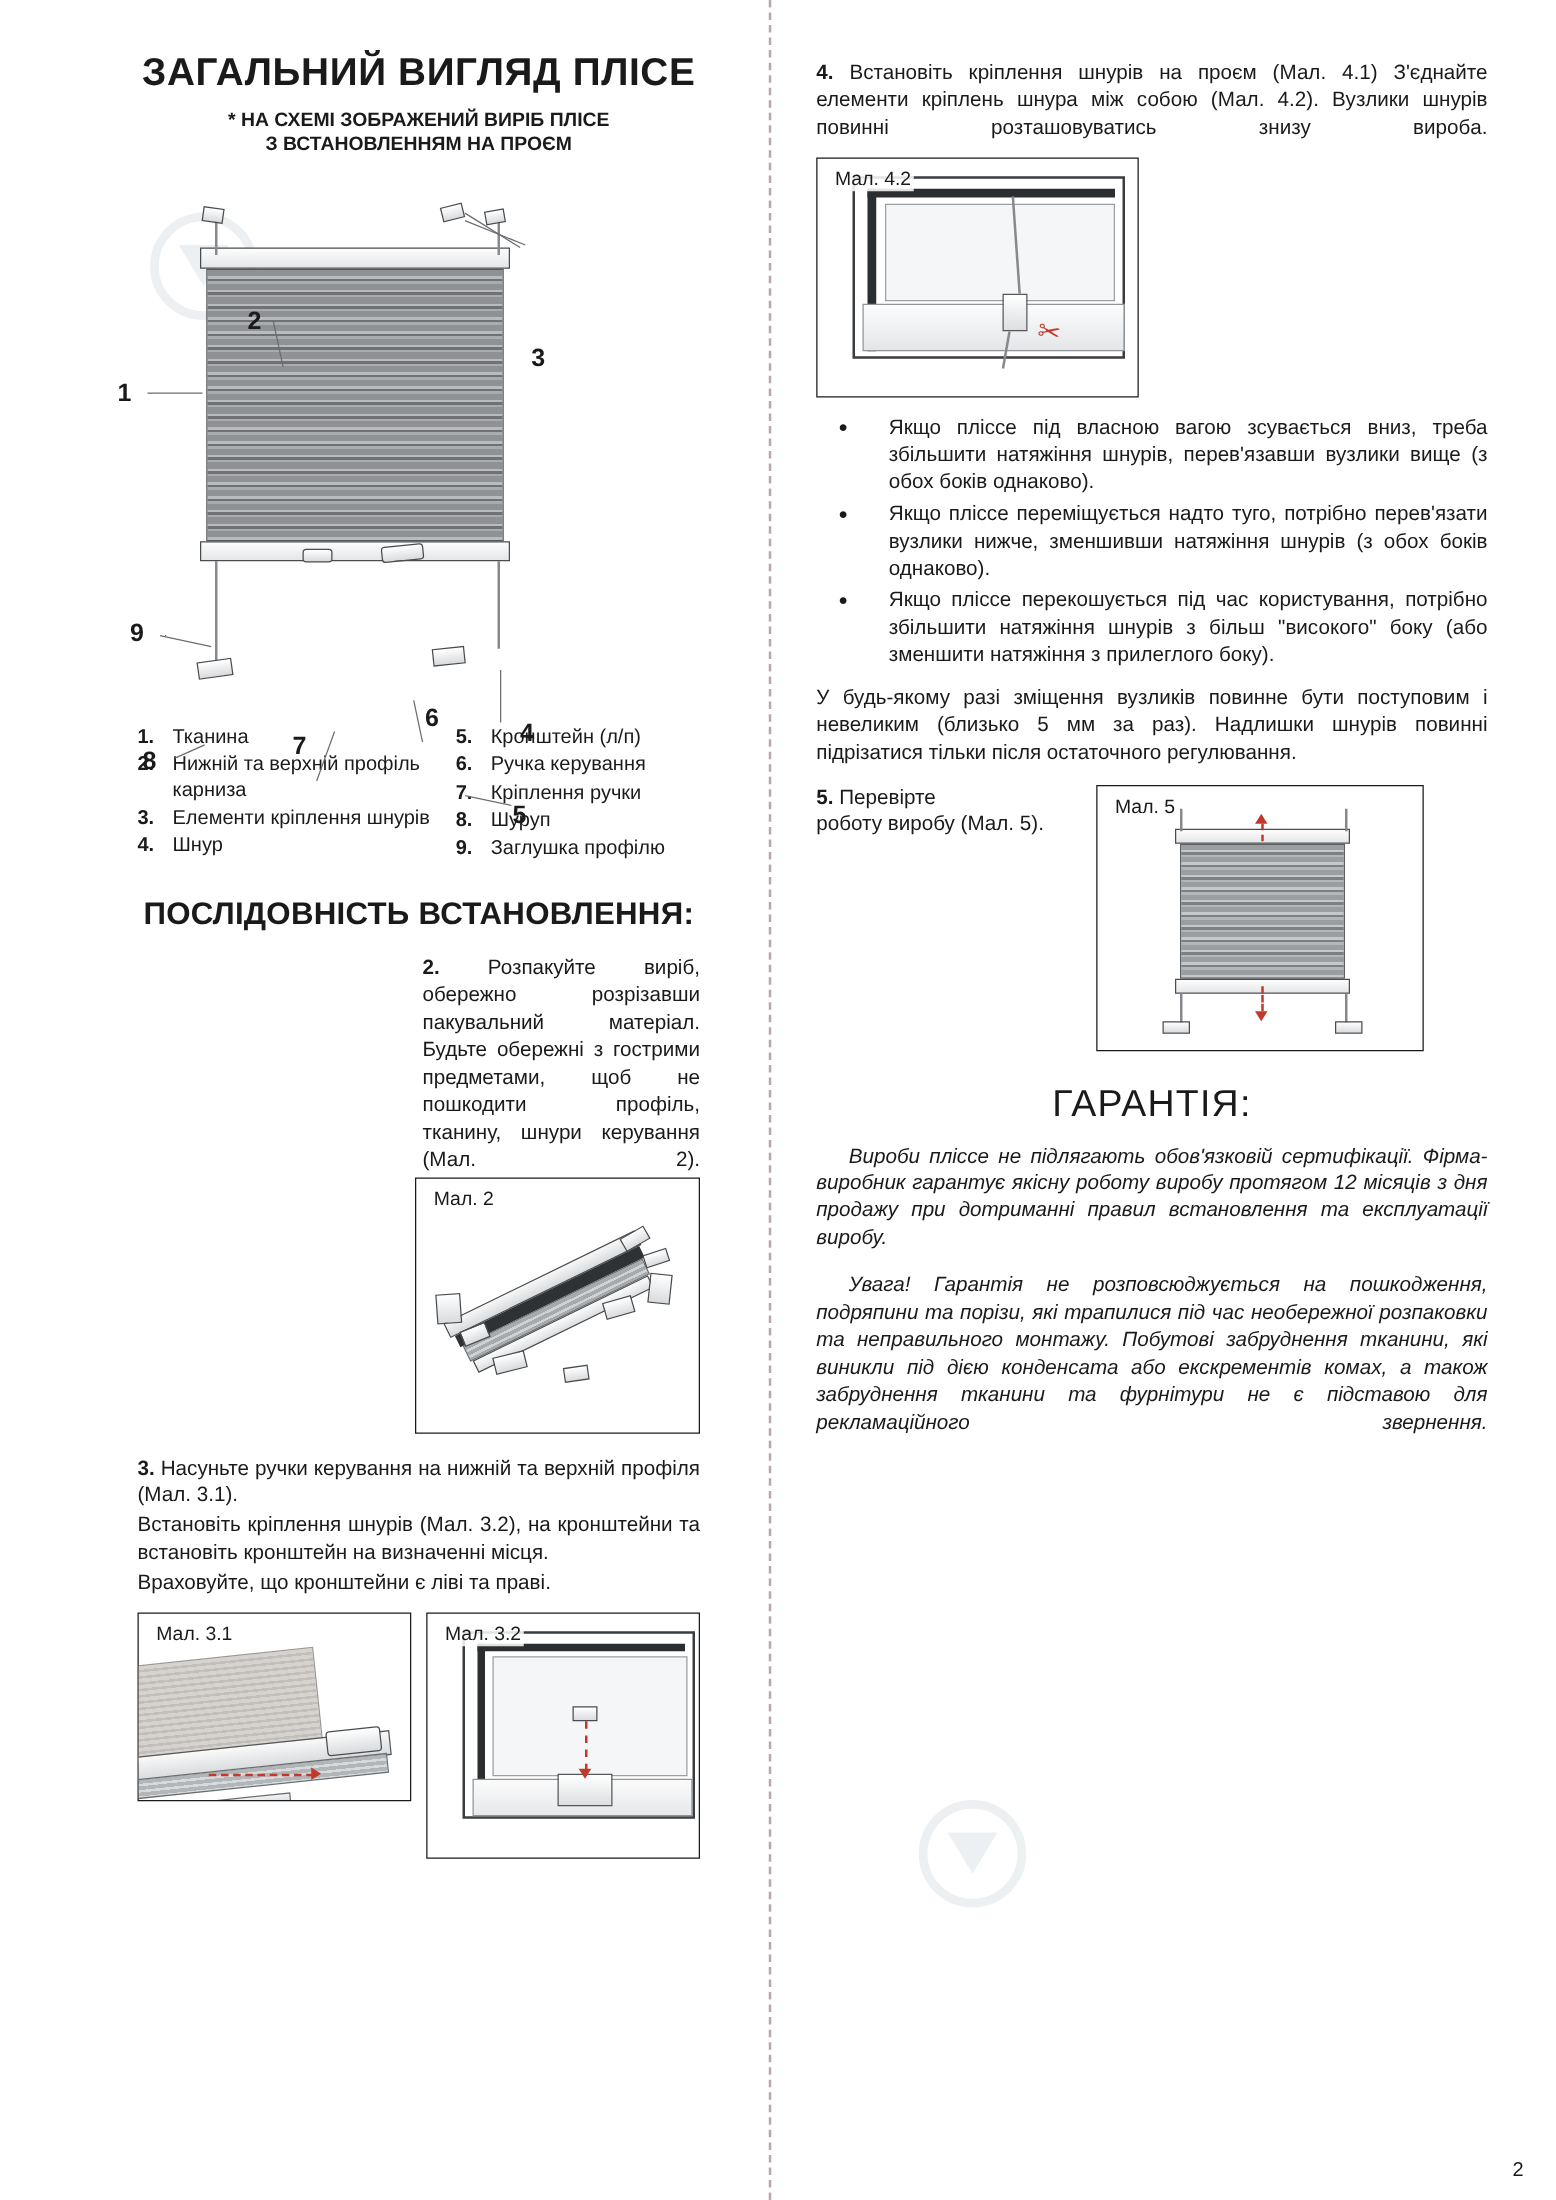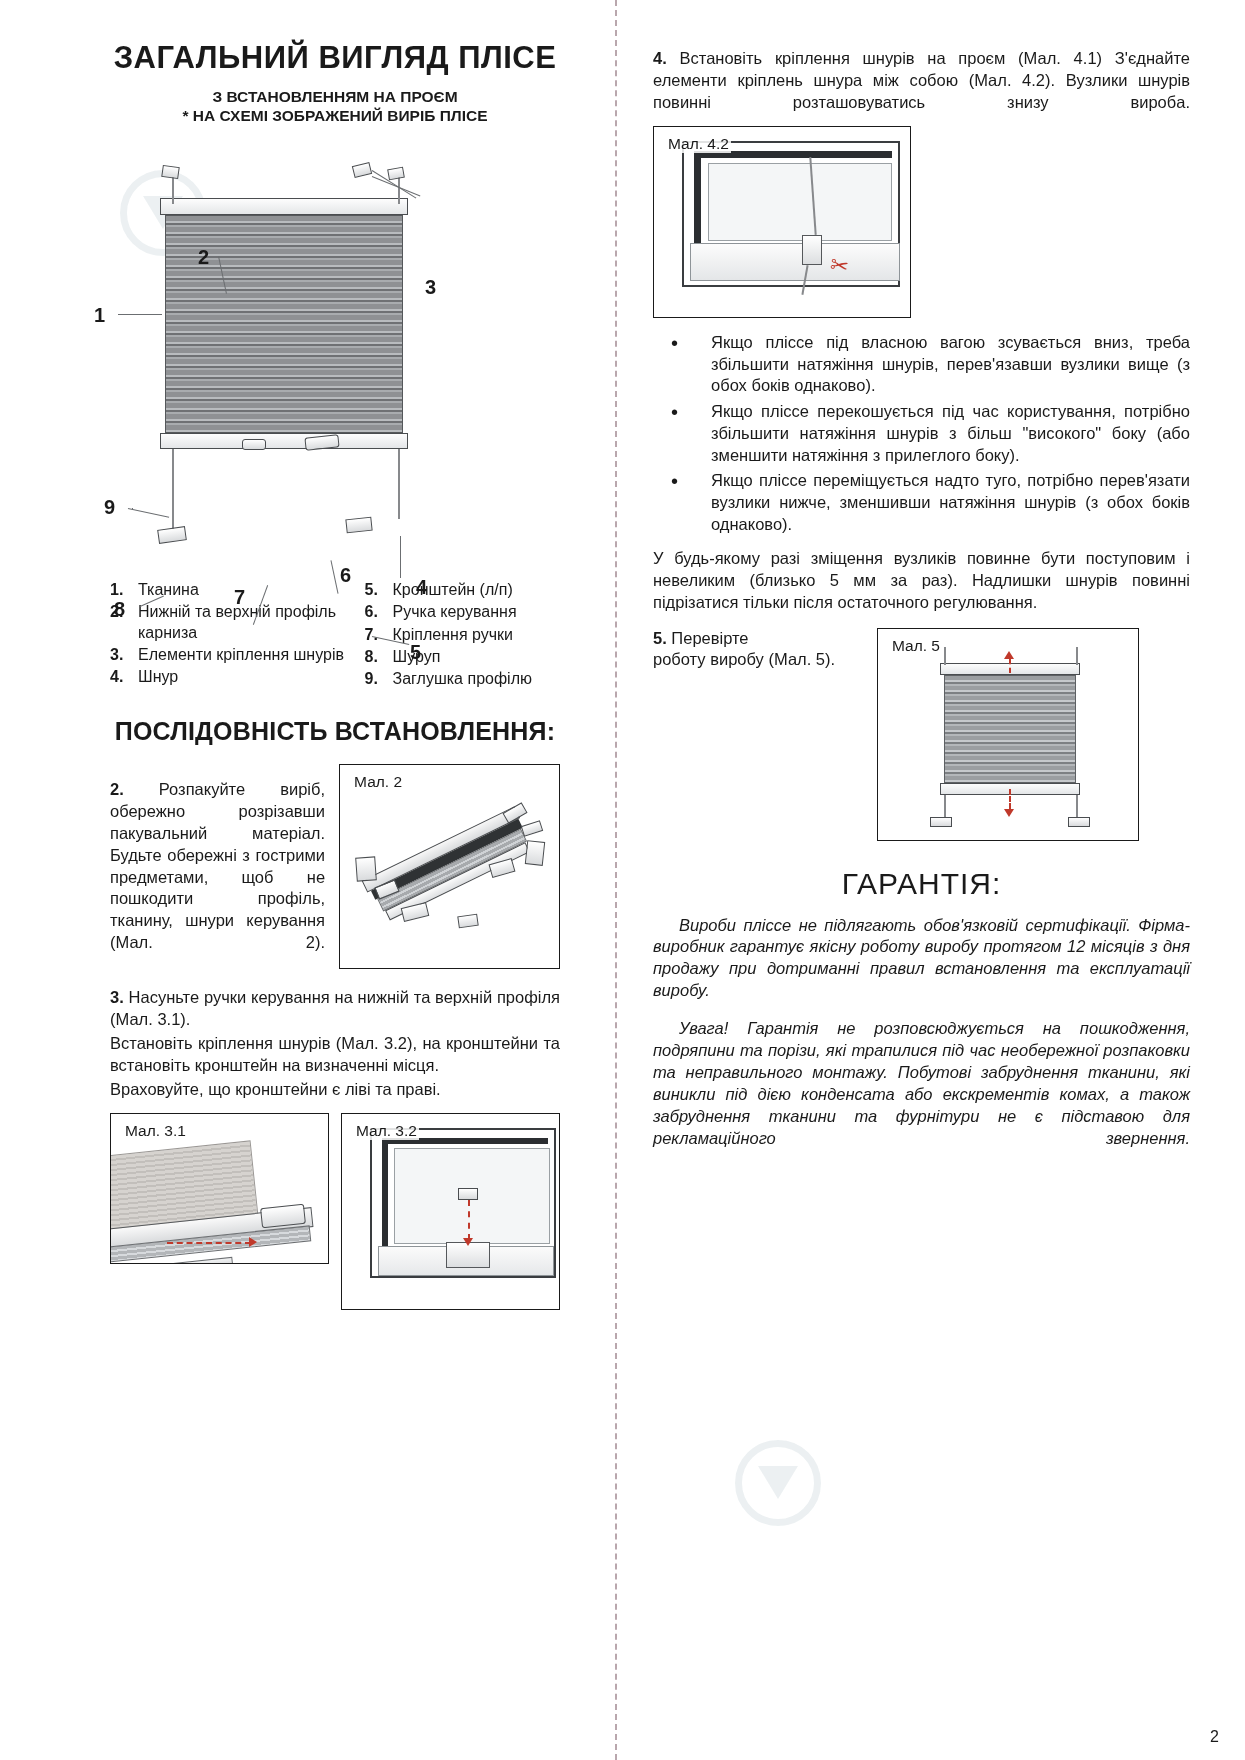--- a/index.html
+++ b/index.html
@@ -301,22 +301,22 @@
 <div class="page">
 
   <div class="divider"></div>
   <div class="wm w1"></div>
   <div class="wm w2"></div>
 
   <div class="col-left">
 
     <h1 class="title">ЗАГАЛЬНИЙ ВИГЛЯД ПЛІСЕ</h1>
     <div class="subtitle">
+      <div>* НА СХЕМІ ЗОБРАЖЕНИЙ ВИРІБ ПЛІСЕ</div>
       <div>З ВСТАНОВЛЕННЯМ НА ПРОЄМ</div>
-      <div>* НА СХЕМІ ЗОБРАЖЕНИЙ ВИРІБ ПЛІСЕ</div>
     </div>
 
     <div class="mainfig">
 
       <div class="bar" style="left:50px; top:62px; width:248px; height:17px;"></div>
 
       <div class="pleat" style="left:55px; top:79px; width:238px; height:218px;"></div>
 
       <div class="bar" style="left:50px; top:297px; width:248px; height:16px;"></div>
 
@@ -396,21 +396,21 @@
           </li>
         <li>
             <span class="num">9.</span>
             <span>Заглушка профілю</span>
           </li>
       </ol>
     </div>
 
     <h2 class="section-title">ПОСЛІДОВНІСТЬ ВСТАНОВЛЕННЯ:</h2>
 
-    <div style="display:flex; gap:14px; align-items:center;">
+    <div style="display:flex; gap:2px; align-items:flex-end;flex-direction:column;">
       <p class="just-stretch" style="width:222px; margin:0;">
         <b>2.</b>
         <span>Розпакуйте виріб, обережно розрізавши пакувальний матеріал. Будьте обережні з гострими предметами, щоб не пошкодити профіль, тканину, шнури керування (Мал. 2).</span>
       </p>
       <div class="figbox" style="width:228px; height:205px;">
         <span class="figlabel">Мал. 2</span>
 
         <div style="position:absolute; left:24px; top:52px; width:170px; height:98px; transform:rotate(-26deg);">
           <div style="position:absolute; left:0; top:24px; width:170px; height:13px; background:linear-gradient(to bottom,#f7f7f7,#d9dbdd); border:1px solid #4a4d50;"></div>
           <div style="position:absolute; left:4px; top:37px; width:164px; height:10px; background:#2f3234;"></div>
@@ -483,22 +483,22 @@
         <div style="position:absolute; left:36px; top:116px; width:210px; height:38px; background:linear-gradient(to bottom,#fcfcfc,#e4e6e8); border:1px solid #8e9498;"></div>
         <div class="brk" style="left:148px; top:108px; width:20px; height:30px;"></div>
         <div class="cord" style="left:158px; top:30px; height:78px; transform:rotate(-4deg);"></div>
         <div class="cord" style="left:150px; top:138px; height:30px; transform:rotate(10deg);"></div>
         <div class="scissor" style="left:176px; top:126px;">✂</div>
       </div>
     </div>
 
     <ul class="bullets">
       <li>Якщо пліссе під власною вагою зсувається вниз, треба збільшити натяжіння шнурів, перев'язавши вузлики вище (з обох боків однаково).</li>
+      <li>Якщо пліссе переміщується надто туго, потрібно перев'язати вузлики нижче, зменшивши натяжіння шнурів (з обох боків однаково).</li>
       <li>Якщо пліссе перекошується під час користування, потрібно збільшити натяжіння шнурів з більш "високого" боку (або зменшити натяжіння з прилеглого боку).</li>
-      <li>Якщо пліссе переміщується надто туго, потрібно перев'язати вузлики нижче, зменшивши натяжіння шнурів (з обох боків однаково).</li>
     </ul>
 
     <p>У будь-якому разі зміщення вузликів повинне бути поступовим і невеликим (близько 5 мм за раз). Надлишки шнурів повинні підрізатися тільки після остаточного регулювання.</p>
 
     <div style="display:flex; gap:16px; align-items:flex-start; margin-top:14px;">
       <p style="width:208px; margin:0;">
         <b>5.</b>
         <span>Перевірте</span><br>
         <span>роботу виробу (Мал. 5).</span>
       </p>

